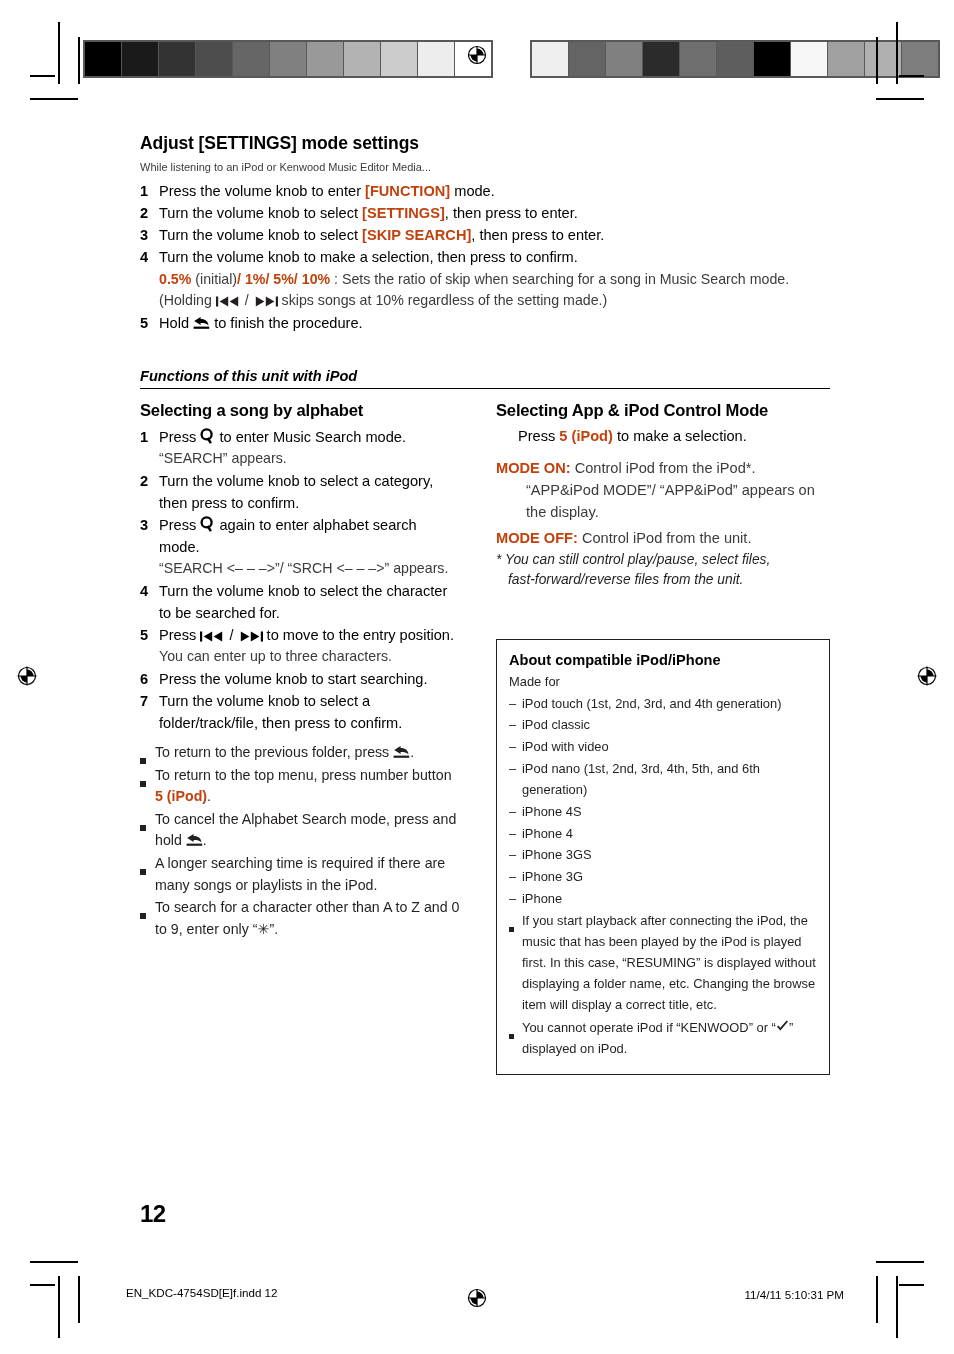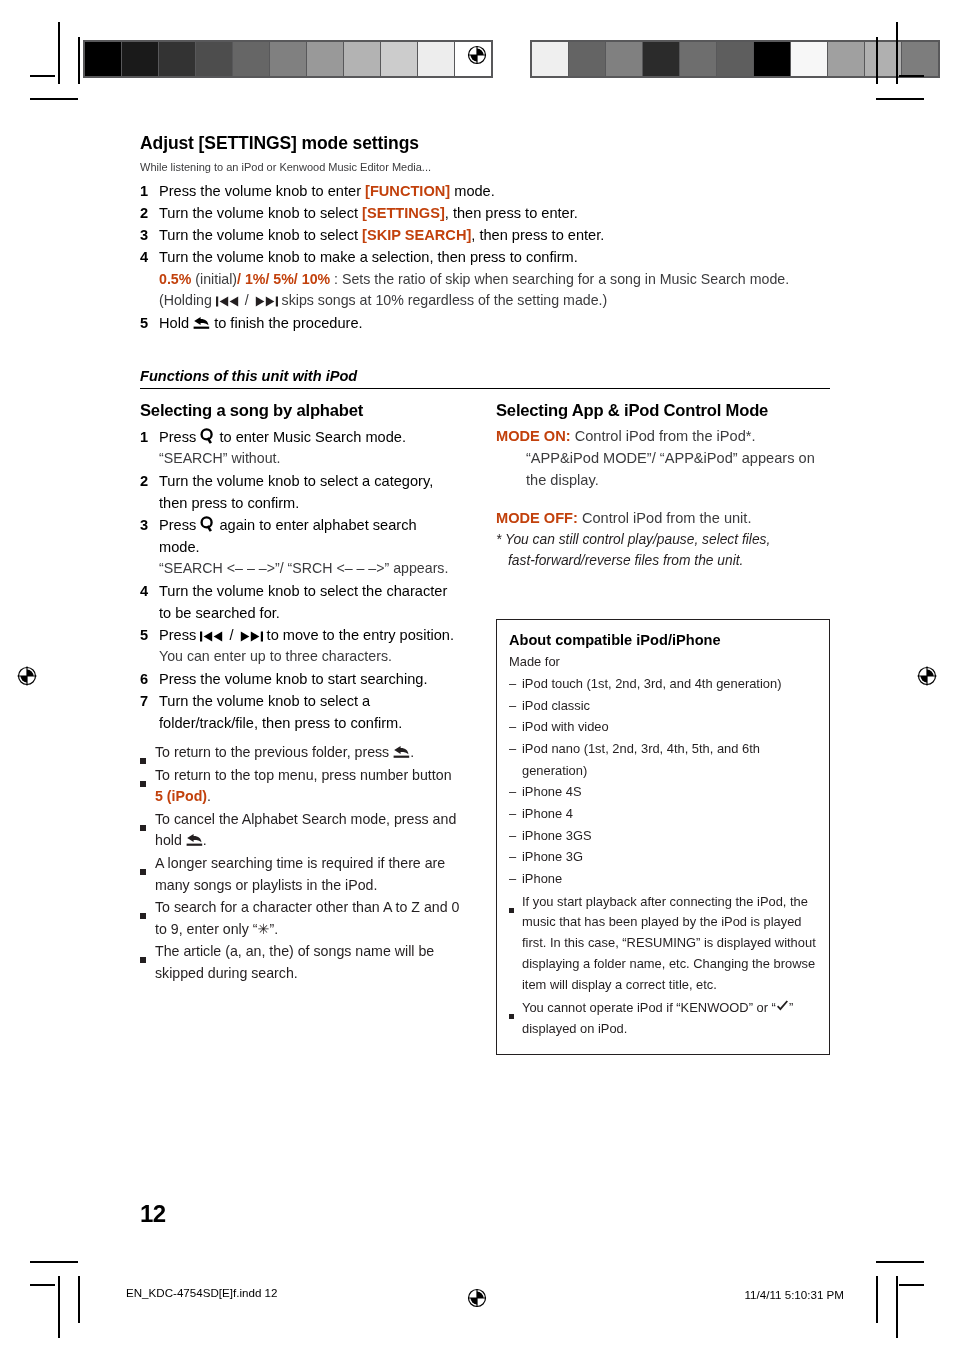--- a/index.html
+++ b/index.html
@@ -265,21 +265,21 @@
       <div class="col-l">
         <h2 class="head">Selecting a song by alphabet</h2>
 
         <div class="step">
           <span class="num">1</span>
           <span class="txt"><span>Press </span><span class="ico ico-search"><svg viewBox="0 0 15 16">
                   <circle cx="6.6" cy="6.4" r="5.0" fill="none" stroke="#000" stroke-width="2.3"></circle>
                   <rect x="7.9" y="9.4" width="2.6" height="6.2" transform="rotate(-32 9.2 12.5)" fill="#000"></rect>
                 </svg></span><span> to enter Music Search mode.</span></span>
         </div>
-        <div class="sub gray">“SEARCH” without.</div>
+        <div class="sub gray">“SEARCH” appears.</div>
 
         <div class="step">
           <span class="num">2</span>
           <span class="txt">Turn the volume knob to select a category, then press to confirm.</span>
         </div>
 
         <div class="step">
           <span class="num">3</span>
           <span class="txt"><span>Press </span><span class="ico ico-search"><svg viewBox="0 0 15 16">
                   <circle cx="6.6" cy="6.4" r="5.0" fill="none" stroke="#000" stroke-width="2.3"></circle>
@@ -336,34 +336,31 @@
                   </svg></span><span>.</span></span>
           </li>
           <li class="bullet">
             <span class="bsq"><i></i></span>
             <span class="btxt">A longer searching time is required if there are many songs or playlists in the iPod.</span>
           </li>
           <li class="bullet">
             <span class="bsq"><i></i></span>
             <span class="btxt">To search for a character other than A to Z and 0 to 9, enter only “✳”.</span>
           </li>
-          <li class="bullet">
-            <span class="bsq"><i></i></span>
-            <span class="btxt">The article (a, an, the) of songs name will be skipped during search.</span>
-          </li>
         </ul>
       </div>
 
       <div class="col-r">
         <h2 class="head">Selecting App &amp; iPod Control Mode</h2>
 
+        <p class="rc-intro"><span>Press </span><b>5 (iPod)</b><span> to make a selection.</span></p>
 
         <p class="modeline"><b>MODE ON:</b><span class="gray"> Control iPod from the iPod*.</span><span class="ind gray">“APP&amp;iPod MODE”/ “APP&amp;iPod” appears on the display.</span></p>
 
-        <p class="modeline" style="margin-top:16px;"><b>MODE OFF:</b><span class="gray"> Control iPod from the unit.</span></p>
+        <p class="modeline" style="margin-top:4px;"><b>MODE OFF:</b><span class="gray"> Control iPod from the unit.</span></p>
 
         <p class="note-star"><span>* You can still control play/pause, select files,</span><span class="ind2">fast-forward/reverse files from the unit.</span></p>
 
         <div class="box">
           <h3>About compatible iPod/iPhone</h3>
           <p class="madefor">Made for</p>
           <ul class="dashlist">
             <li class="dashitem">
                 <span class="dash">–</span>
                 <span>iPod touch (1st, 2nd, 3rd, and 4th generation)</span>

